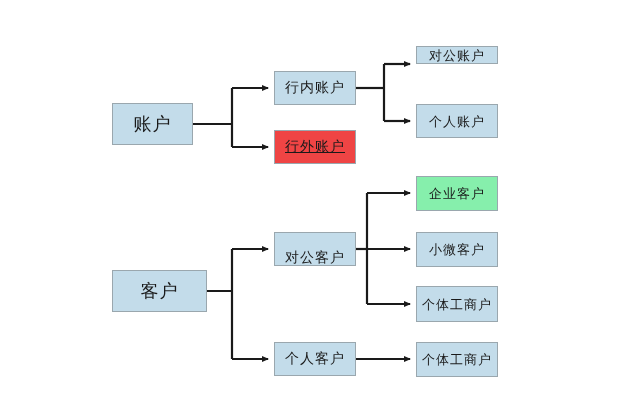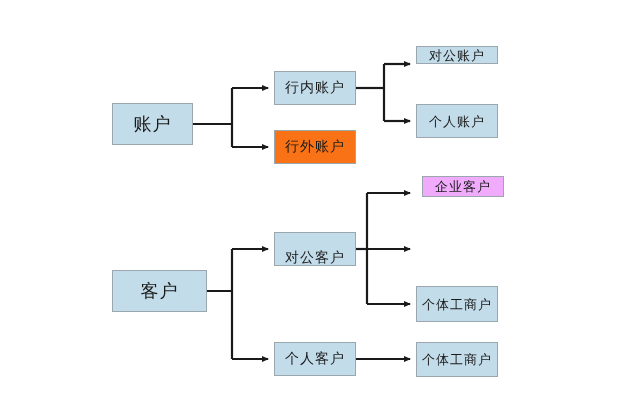--- a/index.html
+++ b/index.html
@@ -85,21 +85,21 @@
   </svg>
 
   <div class="node n-root" style="left: 112px; top: 103px; width: 81px; height: 42px; background: rgb(195, 220, 234); border-color: rgb(154, 167, 174); color: rgb(26, 26, 26);">
     <span class="node-label">账户</span>
   </div>
 
   <div class="node n-mid" style="left: 274px; top: 71px; width: 82px; height: 34px; background: rgb(195, 220, 234); border-color: rgb(154, 167, 174); color: rgb(26, 26, 26);">
     <span class="node-label">行内账户</span>
   </div>
 
-  <div class="node n-mid" style="left: 274px; top: 130px; width: 82px; height: 34px; background: #f97316; border-color: rgb(154, 167, 174); color: rgb(26, 26, 26);">
+  <div class="node n-mid" style="left: 274px; top: 130px; width: 82px; height: 34px; background: #ef4444; border-color: rgb(154, 167, 174); color: rgb(26, 26, 26); text-decoration: underline;">
     <span class="node-label">行外账户</span>
   </div>
 
   <div class="node n-leaf" style="left: 416px; top: 46px; width: 82px; height: 18px; background: rgb(195, 220, 234); border-color: rgb(154, 167, 174); color: rgb(26, 26, 26);">
     <span class="node-label">对公账户</span>
   </div>
 
   <div class="node n-leaf" style="left: 416px; top: 104px; width: 82px; height: 34px; background: rgb(195, 220, 234); border-color: rgb(154, 167, 174); color: rgb(26, 26, 26);">
     <span class="node-label">个人账户</span>
   </div>
@@ -109,24 +109,27 @@
   </div>
 
   <div class="node n-mid" style="left: 274px; top: 232px; width: 82px; height: 34px; background: rgb(195, 220, 234); border-color: rgb(154, 167, 174); color: rgb(26, 26, 26); align-items: flex-end;">
     <span class="node-label">对公客户</span>
   </div>
 
   <div class="node n-mid" style="left: 274px; top: 342px; width: 82px; height: 34px; background: rgb(195, 220, 234); border-color: rgb(154, 167, 174); color: rgb(26, 26, 26);">
     <span class="node-label">个人客户</span>
   </div>
 
-  <div class="node n-leaf" style="left: 416px; top: 176px; width: 82px; height: 21px; background: #f0abfc; border-color: rgb(154, 167, 174); color: rgb(26, 26, 26); margin-left: 6px;">
+  <div class="node n-leaf" style="left: 416px; top: 176px; width: 82px; height: 35px; background: #86efac; border-color: rgb(154, 167, 174); color: rgb(26, 26, 26);">
     <span class="node-label">企业客户</span>
   </div>
 
+  <div class="node n-leaf" style="left: 416px; top: 232px; width: 82px; height: 35px; background: rgb(195, 220, 234); border-color: rgb(154, 167, 174); color: rgb(26, 26, 26);">
+    <span class="node-label">小微客户</span>
+  </div>
 
   <div class="node n-leaf" style="left: 416px; top: 286px; width: 82px; height: 36px; background: rgb(195, 220, 234); border-color: rgb(154, 167, 174); color: rgb(26, 26, 26);">
     <span class="node-label">个体工商户</span>
   </div>
 
   <div class="node n-leaf" style="left: 416px; top: 342px; width: 82px; height: 35px; background: rgb(195, 220, 234); border-color: rgb(154, 167, 174); color: rgb(26, 26, 26);">
     <span class="node-label">个体工商户</span>
   </div>
 
 </div>

